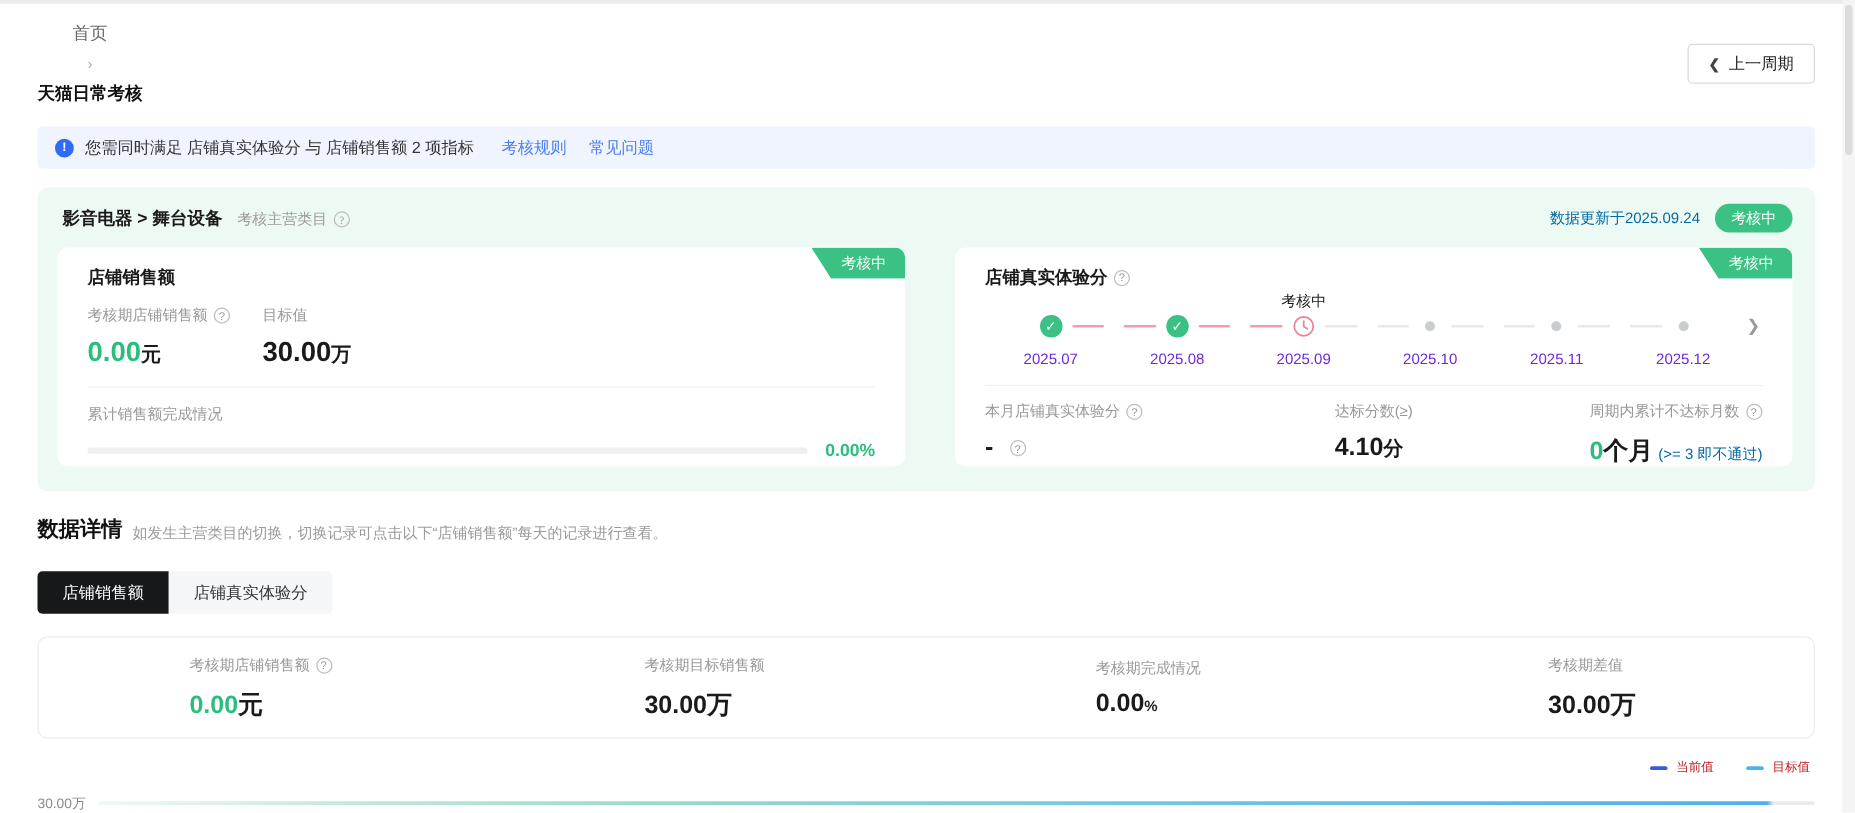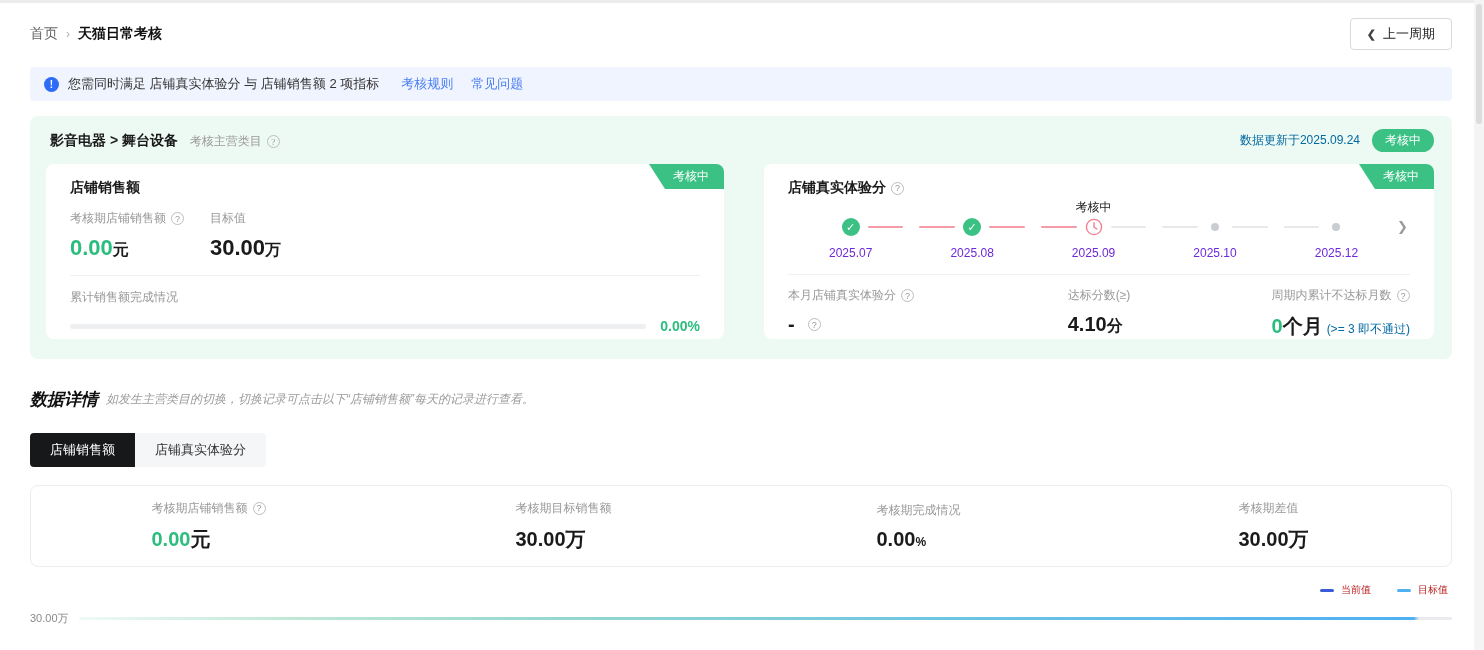--- a/index.html
+++ b/index.html
@@ -5,21 +5,21 @@
   * { margin:0; padding:0; box-sizing:border-box; }
   html,body { width:1484px; height:650px; overflow:hidden; background:#fff;
     font-family:"Liberation Sans","DejaVu Sans",sans-serif; color:#333; font-size:13px; }
   .top-strip { height:3px; background:#ececec; }
   .page { position:relative; width:1474px; padding:0 22px 0 30px; }
   .scrollbar { position:absolute; top:0; right:0; width:10px; height:650px; background:#f4f4f4; }
   .scroll-thumb { position:absolute; top:4px; left:2px; width:6px; height:120px; background:#dcdcdc; border-radius:3px; }
 
   
   .hdr { display:flex; justify-content:space-between; align-items:center; margin-top:15px; }
-  .crumbs { display:flex; align-items:center; gap:8px; font-size:14px; }
+  .crumbs { display:flex; align-items:center; gap:8px; font-size:14px;flex-direction:column; }
   .crumb-home { color:#666; cursor:pointer; }
   .crumb-sep { color:#b0b0b0; font-size:12px; }
   .crumb-cur { color:#111; font-weight:bold; }
   .hdr-right { display:flex; align-items:center; gap:14px; }
   .btn-prev { display:inline-flex; align-items:center; gap:7px; background:#fff; border:1px solid #d9d9d9;
     border-radius:4px; padding:6px 16px; font-size:13px; color:#222; cursor:pointer; }
   .btn-prev .chev { font-size:11px; color:#444; font-weight:bold; }
   .period { font-size:13px; color:#222; }
 
   
@@ -84,21 +84,21 @@
   .exp-col.c2 { justify-self:center; text-align:left; }
   .exp-col.c3 { justify-self:end; }
   .exp-col .lbl { margin-bottom:9px; }
   .mid { font-size:20px; color:#1a1a1a; font-weight:600; }
   .mid .num-green { color:#2bbd7e; }
   .mid .unit { font-size:16px; }
   .mid .note { font-size:12px; color:#0369a1; font-weight:normal; margin-left:4px; }
   .dash-val { display:flex; align-items:center; gap:8px; }
 
   
-  .details-head { margin-top:29px; display:flex; align-items:center;font-style:italic; }
+  .details-head { margin-top:19px; display:flex; align-items:flex-end; }
   .details-title { font-size:17px; font-weight:bold; color:#111; }
   .details-sub { font-size:12px; color:#9b9b9b; margin-left:8px; }
   .tabs { display:flex; margin-top:22px; }
   .tab { padding:8px 20px; font-size:13px; cursor:pointer; }
   .tab.active { background:#17181a; color:#fff; border-radius:4px 0 0 4px; }
   .tab.inactive { background:#f5f6f7; color:#333; border-radius:0 4px 4px 0; }
 
   .summary { margin-top:18px; border:1px solid #ececec; border-radius:8px; height:82px;
     display:grid; grid-template-columns:repeat(4,1fr); align-items:center; }
   .sum-cell { display:flex; justify-content:center; }
@@ -240,20 +240,29 @@
               <span class="node dot"></span>
               <span class="seg gray"></span>
               </div>
             <div class="step-label">2025.10</div>
           </div>
           <div class="step">
             <div class="step-above"></div>
             <div class="step-top">
                 <span class="seg gray"></span>
               <span class="node dot"></span>
+              <span class="seg gray"></span>
+              </div>
+            <div class="step-label">2025.11</div>
+          </div>
+          <div class="step">
+            <div class="step-above"></div>
+            <div class="step-top">
+                <span class="seg gray"></span>
+              <span class="node dot"></span>
               <span class="seg none"></span>
               </div>
             <div class="step-label">2025.12</div>
           </div>
           <span class="tl-chev">❯</span>
         </div>
 
         <div class="divider"></div>
         <div class="exp-stats">
           <div class="exp-col c1">

